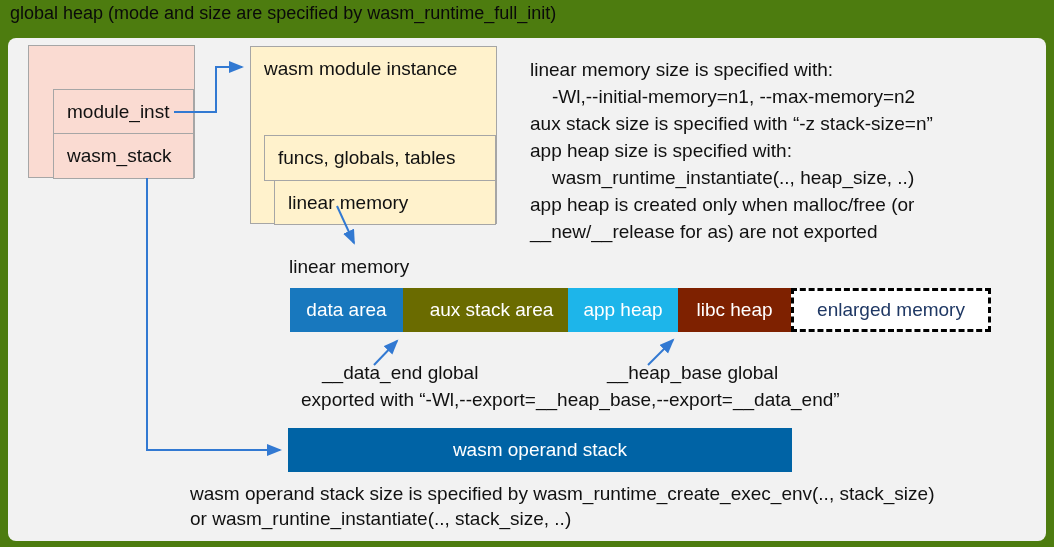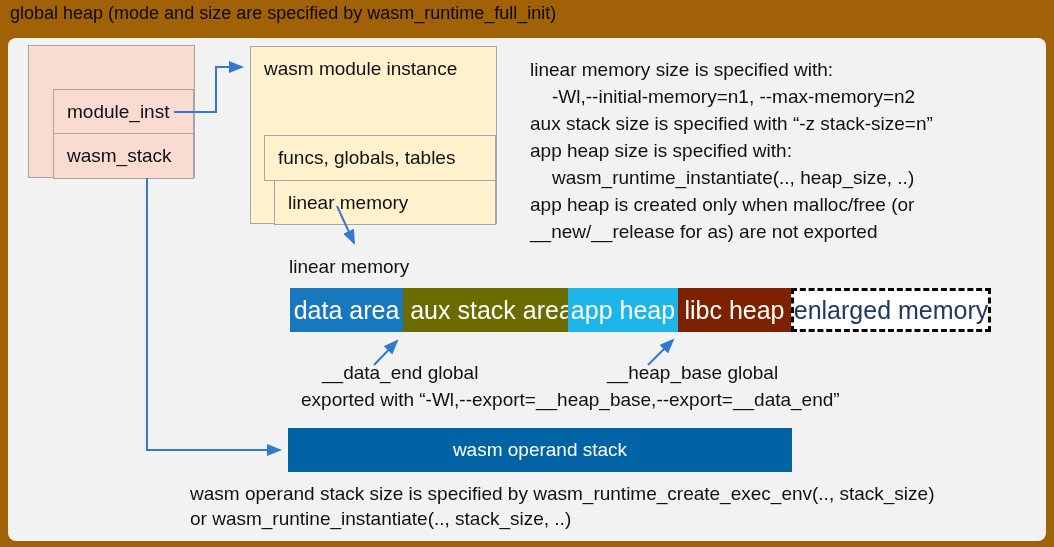--- a/index.html
+++ b/index.html
@@ -1,18 +1,18 @@
 <!DOCTYPE html>
 <html><head>
 <meta charset="utf-8">
 <style>
   html,body{margin:0;padding:0;background:#ffffff;}
   .canvas{
     position:relative;width:1054px;height:547px;overflow:hidden;
-    font-family:"Liberation Sans", sans-serif;color:#111;background:#a16207;
+    font-family:"Liberation Sans", sans-serif;color:#111;background:#4d7c0f;
   }
   .title{position:absolute;left:10px;top:3px;font-size:18px;color:#0a0a0a;}
   .panel{position:absolute;left:8px;top:38px;width:1038px;height:503px;background:#f2f2f2;border-radius:8px;}
 
   
   .structbox{position:absolute;box-sizing:border-box;border:1px solid #a6a6a6;}
   .pink{background:#fadbd2;}
   .cream{background:#fff2cc;padding-left:12px;}
   .structbox .hdr{position:absolute;left:0;right:0;top:0;height:43px;display:flex;align-items:center;padding-left:13px;font-size:19px;}
   .cell{position:absolute;right:0;box-sizing:border-box;border:1px solid #a6a6a6;display:flex;align-items:center;padding-left:13px;font-size:19px;}
@@ -25,21 +25,21 @@
   #mod-inst .c1{left:23px;top:43px;height:46px;}
   #mod-inst .c2{left:13px;top:88px;height:46px;}
   #mod-inst .c3{left:23px;top:133px;height:45px;}
 
   
   .info{position:absolute;left:530px;top:56px;font-size:19px;line-height:27px;}
   .info .indent{padding-left:22px;}
 
   
   .lm-label{position:absolute;left:289px;top:256px;font-size:19px;}
-  .seg{position:absolute;top:288px;height:44px;box-sizing:border-box;display:flex;align-items:center;justify-content:center;color:#fff;font-size:25px;white-space:nowrap;}
+  .seg{position:absolute;top:288px;height:44px;box-sizing:border-box;display:flex;align-items:center;justify-content:center;color:#fff;font-size:19px;white-space:nowrap;}
   .seg-data{left:290px;width:113px;background:#1878be;}
   .seg-aux{left:403px;width:165px;background:#6a6b00;padding-left:12px;}
   .seg-app{left:568px;width:110px;background:#1db5ea;}
   .seg-libc{left:678px;width:113px;background:#7e2100;}
   .seg-enl{left:791px;width:200px;background:#ffffff;border:3px dashed #000;color:#1f3864;}
 
   .below-label{position:absolute;font-size:19px;white-space:nowrap;}
   #lbl-dataend{left:322px;top:362px;}
   #lbl-heapbase{left:607px;top:362px;}
   #lbl-export{left:301px;top:389px;}

